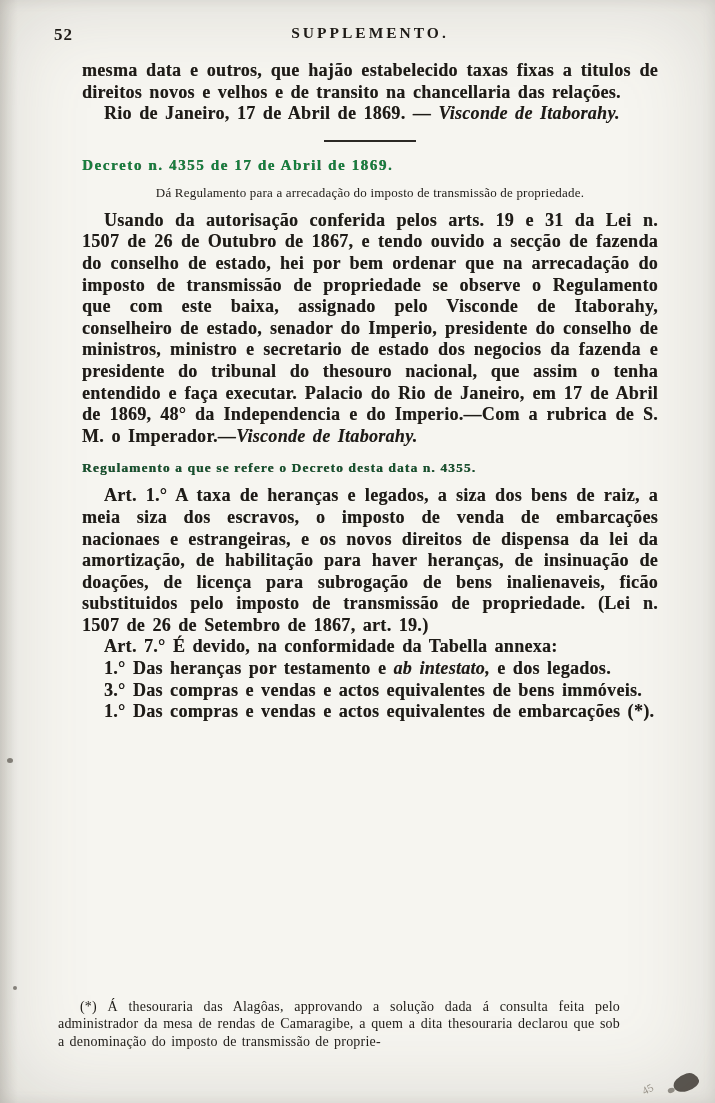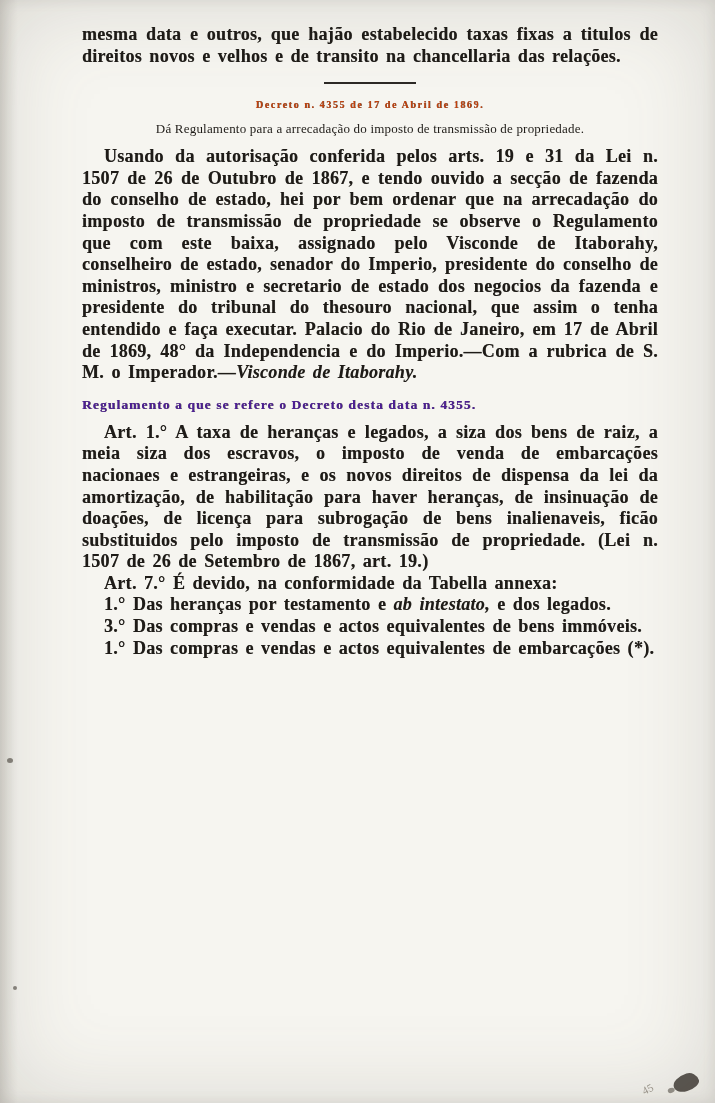--- a/index.html
+++ b/index.html
@@ -54,38 +54,37 @@
   }
   .decree-title {
     margin: 0 0 9px;
     text-align: center;
     font-size: 16.5px; font-weight: bold;
     letter-spacing: 0.8px;
     text-shadow: 0.25px 0 0 rgba(30,27,23,0.55);
   }
   .decree-subtitle {
     margin: 0 0 7px;
-    text-align: center;
-    font-size: 10px; font-weight: bold;
+    font-size: 15px; font-weight: bold;
     letter-spacing: 1.6px;
-    color: #c2410c;
+    color: #15803d;
     text-shadow: 0.4px 0 0.4px rgba(30,27,23,0.7);
   }
   .decree-summary {
     margin: 11px auto 9px;
     max-width: 440px;
     text-align: center;
     font-size: 13px; line-height: 16px;
     letter-spacing: 0.2px;
   }
   .reg-heading {
     margin: 13px 0 9px;
     font-size: 13.5px; font-weight: bold;
     letter-spacing: 1.1px;
-    color: #4c1d95;
+    color: #14532d;
     text-shadow: 0.4px 0 0.4px rgba(30,27,23,0.7);
   }
   .footnote {
     position: absolute;
     left: 58px; top: 998px;
     width: 562px;
     font-size: 14px; line-height: 17.4px;
     letter-spacing: 0.2px; word-spacing: 1.5px;
     text-align: justify;
   }
@@ -122,23 +121,28 @@
   }
 </style>
 </head>
 <body>
 
 <div class="sheet">
   <div class="edge-shade"></div>
 
   <div class="content">
 
+    <header class="page-header">
+      <span class="page-number">52</span>
+      <span class="running-title">SUPPLEMENTO.</span>
+    </header>
 
     <p class="body-par noindent">mesma data e outros, que hajão estabelecido taxas fixas a titulos de direitos novos e velhos e de transito na chancellaria das relações.</p>
 
+    <p class="body-par dateline"><span>Rio de Janeiro, 17 de Abril de 1869. — </span><i>Visconde de Itaborahy.</i></p>
 
     <div class="rule-divider"></div>
 
 
     <h2 class="decree-subtitle">Decreto n. 4355 de 17 de Abril de 1869.</h2>
 
     <p class="decree-summary">Dá Regulamento para a arrecadação do imposto de transmissão de propriedade.</p>
 
     <p class="body-par"><span>Usando da autorisação conferida pelos arts. 19 e 31 da Lei n. 1507 de 26 de Outubro de 1867, e tendo ouvido a secção de fazenda do conselho de estado, hei por bem ordenar que na arrecadação do imposto de transmissão de propriedade se observe o Regulamento que com este baixa, assignado pelo Visconde de Itaborahy, conselheiro de estado, senador do Imperio, presidente do conselho de ministros, ministro e secretario de estado dos negocios da fazenda e presidente do tribunal do thesouro nacional, que assim o tenha entendido e faça executar. Palacio do Rio de Janeiro, em 17 de Abril de 1869, 48° da Independencia e do Imperio.—Com a rubrica de S. M. o Imperador.—</span><i>Visconde de Itaborahy.</i></p>
 
@@ -151,18 +155,21 @@
 
     <p class="body-par"><span>1.° Das heranças por testamento e </span><i>ab intestato,</i><span> e dos legados.</span></p>
 
 
     <p class="body-par"><span>3.° Das compras e vendas e actos equivalentes de bens immóveis.</span></p>
 
     <p class="body-par"><span>1.° Das compras e vendas e actos equivalentes de embarcações (*).</span></p>
 
   </div>
 
+  <footer class="footnote">
+    <p>(*) Á thesouraria das Alagôas, approvando a solução dada á consulta feita pelo administrador da mesa de rendas de Camaragibe, a quem a dita thesouraria declarou que sob a denominação do imposto de transmissão de proprie-</p>
+  </footer>
 
   <div class="smudge"></div>
   <span class="pencil-mark">45</span>
   <div class="speck speck-1"></div>
   <div class="speck speck-2"></div>
 </div>
 
 </body></html>

